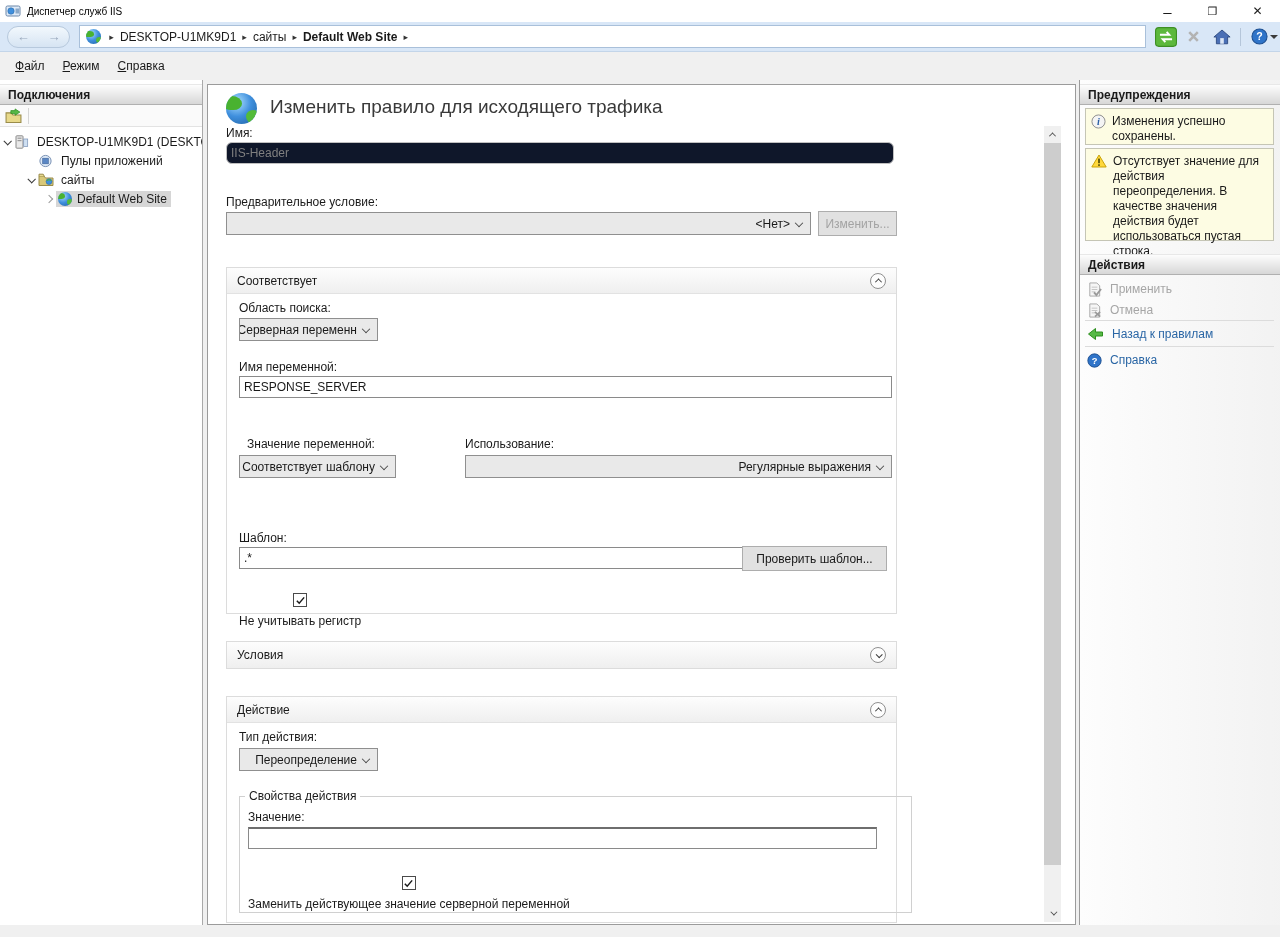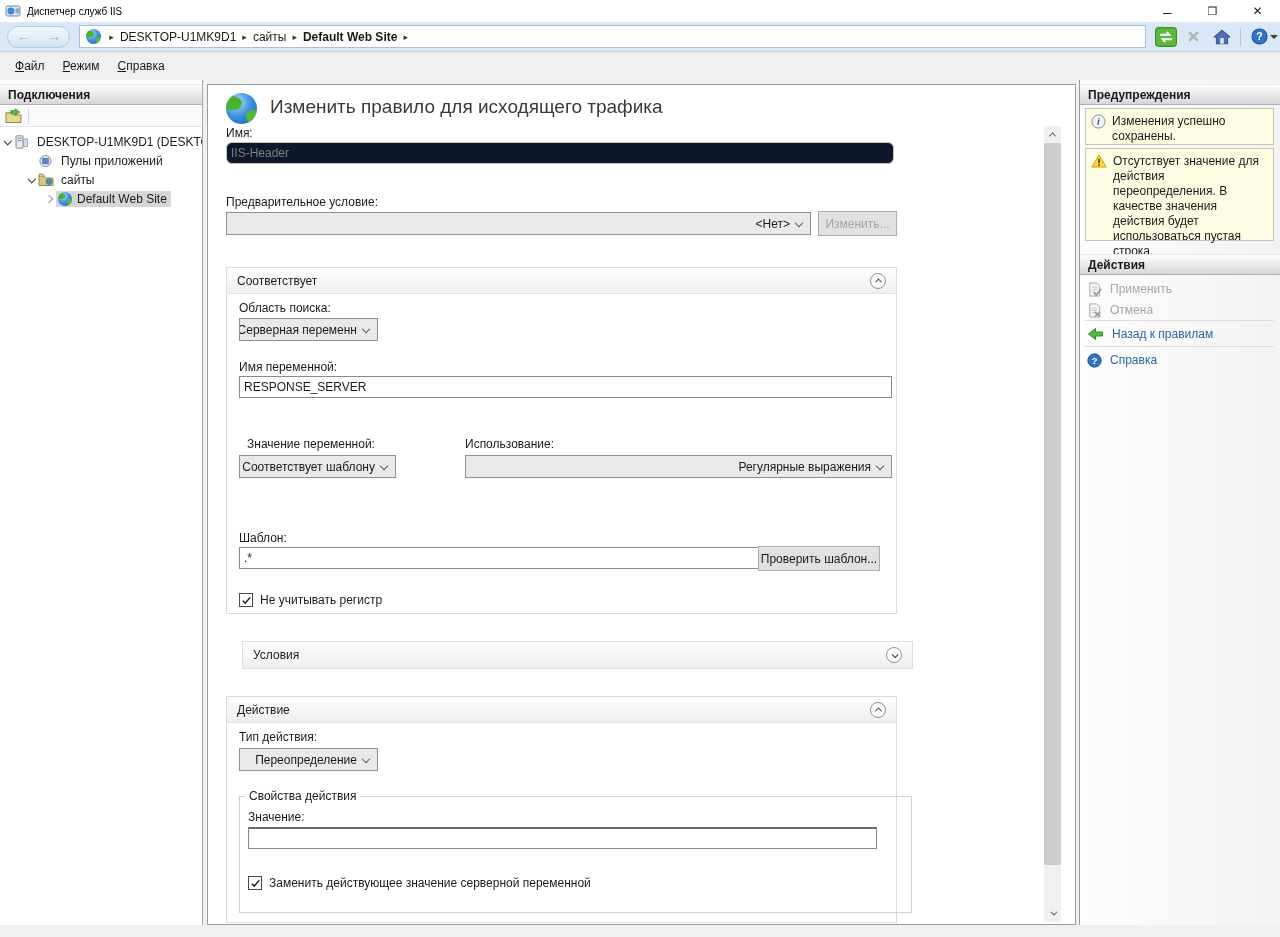--- a/index.html
+++ b/index.html
@@ -66,21 +66,21 @@
   .combo .chev-down { position:absolute; right:8px; top:50%; width:6px; height:6px; border-right:1.3px solid #444; border-bottom:1.3px solid #444; transform:translateY(-65%) rotate(45deg); }
   .btn { position:absolute; background:#e1e1e1; border:1px solid #adadad; font-size:12px; font-family:"Liberation Sans","DejaVu Sans",sans-serif; color:#1a1a1a; }
   .btn.disabled { color:#a3a3a3; }
   .groupbox { position:absolute; border:1px solid #dcdcdc; background:#fff; }
   .gb-header { height:26px; background:linear-gradient(#fdfdfd,#efefef); border-bottom:1px solid #e2e2e2; display:flex; align-items:center; padding:0 10px; color:#1a1a1a; }
   .gb-header .hdr-text { flex:1; }
   .circle-btn { width:16px; height:16px; border-radius:50%; border:1px solid #8f8f8f; display:flex; align-items:center; justify-content:center; background:#fdfdfd; }
   .circle-btn .chev { width:5px; height:5px; border-color:#3a3a3a; }
   .circle-btn .chev.up { transform:rotate(-135deg) translate(-1px,-1px); }
   .circle-btn .chev.dn { transform:rotate(45deg) translateY(-1px); }
-  .checkrow { position:absolute; display:flex; align-items:center; gap:7px; }
+  .checkrow { position:absolute; display:flex; align-items:center; gap:7px;flex-direction:column; }
   .checkbox { width:14px; height:14px; border:1px solid #4a4a4a; background:#fff; display:flex; align-items:center; justify-content:center; }
   fieldset.props { position:absolute; border:1px solid #d0d0d0; }
   fieldset.props legend { font-size:12px; margin-left:5px; padding:0 4px; color:#1a1a1a; }
 
   
   .scrollbar { position:absolute; right:14px; top:41px; width:17px; height:796px; background:#f0f0f0; }
   .sb-btn { position:absolute; left:0; width:17px; height:17px; background:#f0f0f0; display:flex; align-items:center; justify-content:center; }
   .sb-btn .chev { width:5px; height:5px; border-color:#505050; }
   .sb-thumb { position:absolute; left:0; top:17px; width:17px; height:722px; background:#cdcdcd; }
 
@@ -269,34 +269,34 @@
         <span>Соответствует шаблону</span>
         <span class="chev-down"></span>
       </div>
       <div class="combo" style="left:238px; top:187px; width:427px;">
         <span>Регулярные выражения</span>
         <span class="chev-down"></span>
       </div>
 
       <div class="lbl" style="left:12px; top:263px;">Шаблон:</div>
       <input class="tb" style="left: 12px; top: 279px; width: 521px;" value=".*">
-      <button class="btn" style="left:531px; top:278px; width:122px; height:25px;">Проверить шаблон...</button>
+      <button class="btn" style="left:515px; top:278px; width:145px; height:25px;">Проверить шаблон...</button>
 
       <div class="checkrow" style="left:12px; top:325px;">
         <span class="checkbox">
           <svg width="11" height="11" viewBox="0 0 12 12">
               <polyline points="2,6.2 4.6,9 10,2.6" fill="none" stroke="#1a1a1a" stroke-width="1.6"></polyline>
             </svg>
         </span>
         <span>Не учитывать регистр</span>
       </div>
     </div>
 
     
-    <div class="groupbox" style="left:18px; top:556px; width:671px; height:28px;margin-left:16px;">
+    <div class="groupbox" style="left:18px; top:556px; width:671px; height:28px;">
       <div class="gb-header" style="border-bottom:none; height:26px;">
         <span class="hdr-text">Условия</span>
         <span class="circle-btn">
             <span class="chev dn"></span>
           </span>
       </div>
     </div>
 
     
     <div class="groupbox" style="left:18px; top:611px; width:671px; height:227px;">

